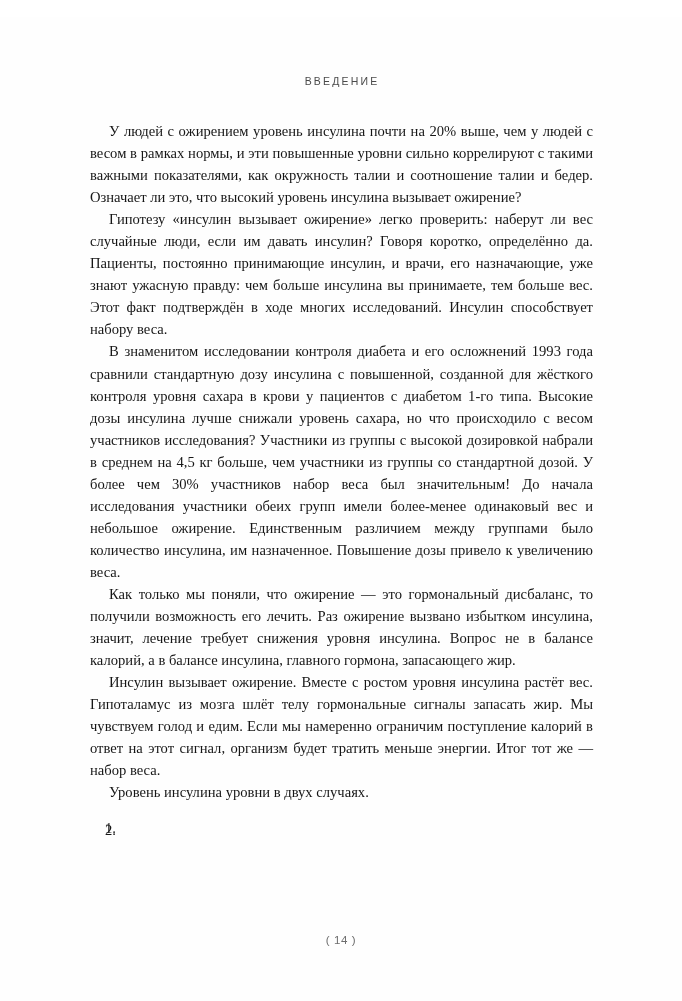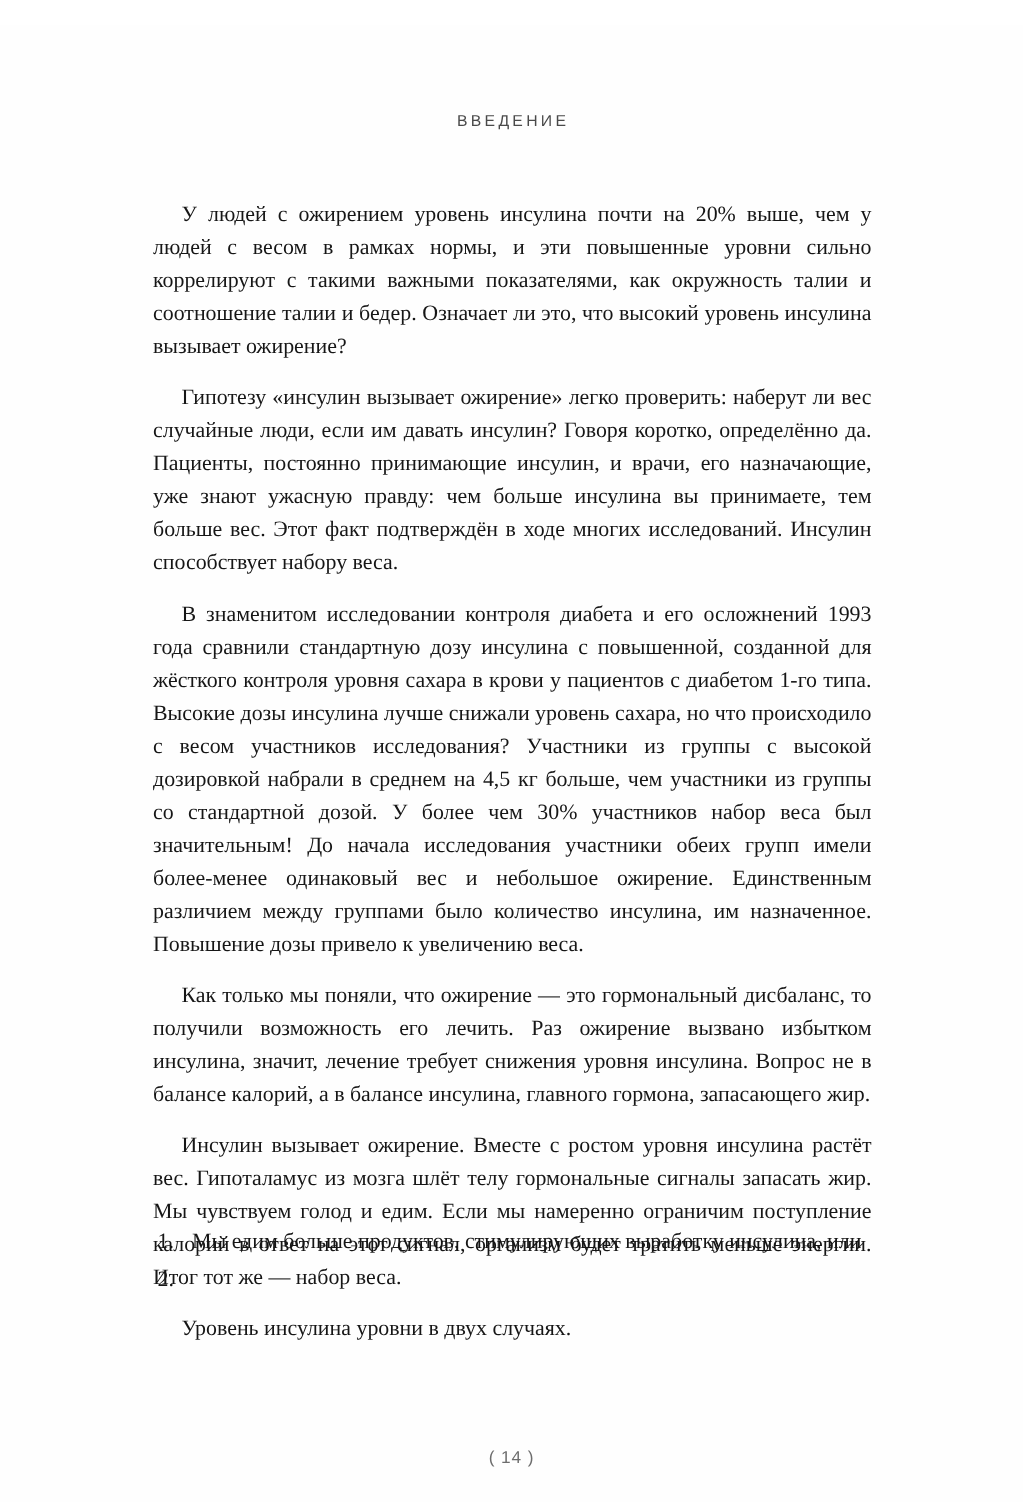--- a/index.html
+++ b/index.html
@@ -43,21 +43,21 @@
 
   
   .textblock {
     position: absolute;
     left: 90px;
     top: 103px;
     width: 503px;
   }
 
   .para {
-    margin: 12px;
+    margin: 0;
     font-size: 14.6px;
     line-height: 22.05px;
     text-align: justify;
     text-justify: inter-word;
     text-indent: 19px;
     color: #161616;
     hyphens: manual;
     -webkit-hyphens: manual;
   }
 
@@ -94,21 +94,20 @@
   .folio {
     position: absolute;
     left: 0;
     top: 917px;
     width: 682px;
     text-align: center;
     font-family: "Liberation Sans", "DejaVu Sans", sans-serif;
     font-size: 11.5px;
     letter-spacing: 0.6px;
     color: #6d6d6d;
-    margin-top: 32px;
   }
 </style>
 </head>
 <body>
 
 <div class="page">
 
   <div class="running-head">ВВЕДЕНИЕ</div>
 
   <div class="textblock">
@@ -116,21 +115,20 @@
     <p class="para">Гипотезу «инсулин вызывает ожирение» легко проверить: наберут ли вес случайные люди, если им давать инсулин? Говоря коротко, определённо да. Пациенты, постоянно принимающие инсулин, и врачи, его назначающие, уже знают ужасную правду: чем больше инсулина вы принимаете, тем больше вес. Этот факт подтверждён в ходе многих исследований. Инсулин способствует набору веса.</p>
     <p class="para">В знаменитом исследовании контроля диабета и его осложнений 1993 года сравнили стандартную дозу инсулина с повышенной, созданной для жёсткого контроля уровня сахара в крови у пациентов с диабетом 1-го типа. Высокие дозы инсулина лучше снижали уровень сахара, но что происходило с весом участников исследования? Участники из группы с высокой дозировкой набрали в среднем на 4,5 кг больше, чем участники из группы со стандартной дозой. У более чем 30% участников набор веса был значительным! До начала исследования участники обеих групп имели более-менее одинаковый вес и небольшое ожирение. Единственным различием между группами было количество инсулина, им назначенное. Повышение дозы привело к увеличению веса.</p>
     <p class="para">Как только мы поняли, что ожирение — это гормональный дисбаланс, то получили возможность его лечить. Раз ожирение вызвано избытком инсулина, значит, лечение требует снижения уровня инсулина. Вопрос не в балансе калорий, а в балансе инсулина, главного гормона, запасающего жир.</p>
     <p class="para">Инсулин вызывает ожирение. Вместе с ростом уровня инсулина растёт вес. Гипоталамус из мозга шлёт телу гормональные сигналы запасать жир. Мы чувствуем голод и едим. Если мы намеренно ограничим поступление калорий в ответ на этот сигнал, организм будет тратить меньше энергии. Итог тот же  —  набор веса.</p>
     <p class="para">Уровень инсулина уровни в двух случаях.</p>
   </div>
 
   <ol class="numlist">
     <li>
       <span class="marker">1.</span>
-      <span class="itemtext">Мы едим больше продуктов, стимулирующих выработку инсулина, или</span>
     </li>
     <li>
       <span class="marker">2.</span>
     </li>
   </ol>
 
   <div class="folio">( 14 )</div>
 
 </div>
 

